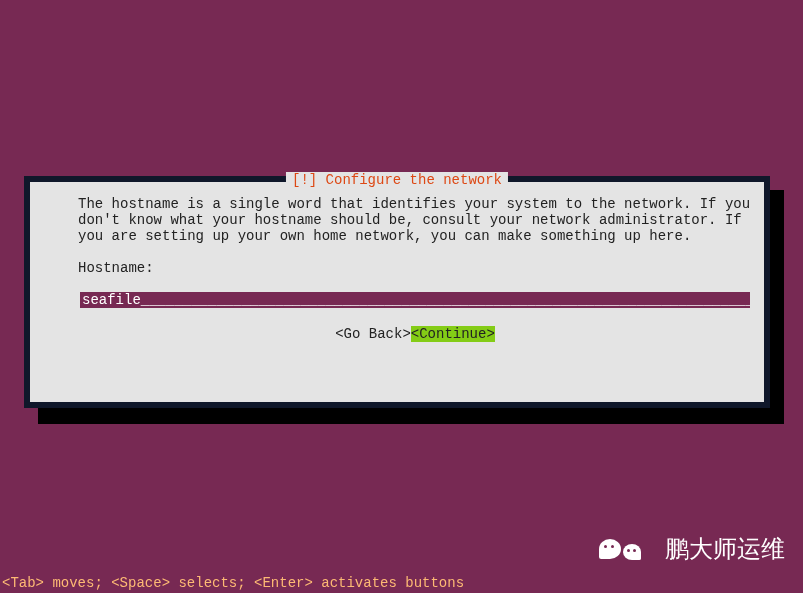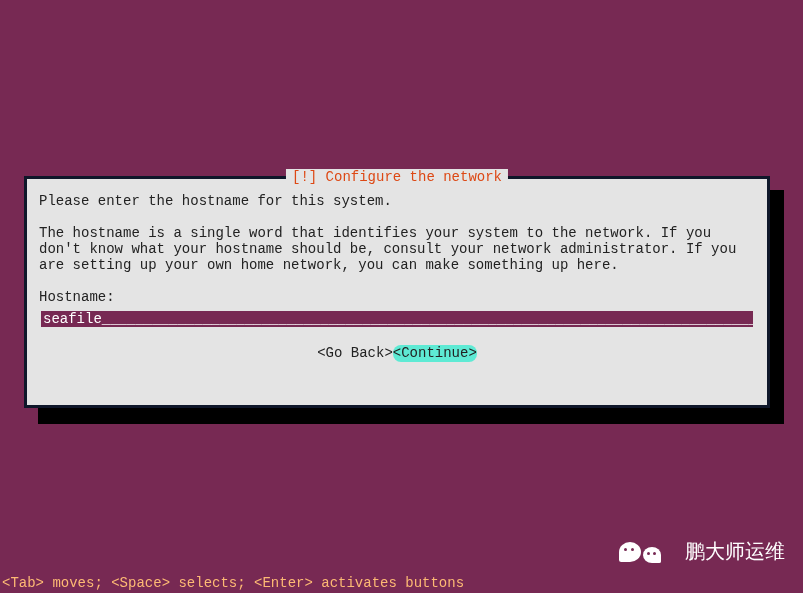--- a/index.html
+++ b/index.html
@@ -24,21 +24,22 @@
     height: 234px;
     background: #000000;
   }
   .dialog {
     position: absolute;
     left: 24px;
     top: 176px;
     width: 746px;
     height: 232px;
     background: #e4e4e4;
-    border: 3px solid #0f172a;
+    border: 6px solid #0f172a;
+    padding-left: 36px;
   }
   .dialog-title-wrap {
     position: absolute;
     top: -10px;
     left: 50%;
     transform: translateX(-50%);
     background: #e4e4e4;
     padding: 0 6px;
   }
   .dialog-title {
@@ -47,21 +48,21 @@
   }
   .dialog-content {
     padding: 14px 12px 10px 12px;
     color: #222222;
     line-height: 1.15;
   }
   .para {
     margin-bottom: 16px;
   }
   .label {
-    margin-bottom: 6px;
+    margin-bottom: 16px;
   }
   .input-line {
     background: #772953;
     color: #ffffff;
     padding: 0 2px;
     margin: 0 2px 18px 2px;
     height: 16px;
     display: flex;
     align-items: flex-start;
     white-space: nowrap;
@@ -80,40 +81,39 @@
   }
   .button-row {
     display: flex;
     justify-content: center;
     padding: 0 38px 0 38px;
   }
   .go-back {
     color: #222222;
   }
   .continue {
-    background: #5eead4;
+    background: #84cc16;
     color: #222222;
-    border-radius: 8px;
   }
   .bottom-hint {
     position: absolute;
     bottom: 2px;
     left: 2px;
     color: #fdba74;
   }
   .watermark {
     position: absolute;
     right: 18px;
     bottom: 28px;
     display: flex;
     align-items: center;
     gap: 24px;
     color: #ffffff;
     font-family: sans-serif;
-    font-size: 20px;
+    font-size: 24px;
   }
   .wechat-icon {
     display: flex;
     gap: 2px;
     align-items: center;
   }
   .bubble {
     background: #ffffff;
     border-radius: 50%;
     position: relative;
@@ -146,21 +146,20 @@
 </head>
 <body>
 
 <div class="dialog-shadow"></div>
 
 <div class="dialog">
   <div class="dialog-title-wrap">
     <span class="dialog-title">[!] Configure the network</span>
   </div>
   <div class="dialog-content">
-    <div class="para">Please enter the hostname for this system.</div>
     <div class="para">The hostname is a single word that identifies your system to the network. If you don't know what your hostname should be, consult your network administrator. If you are setting up your own home network, you can make something up here.</div>
     <div class="label">Hostname:</div>
     <div class="input-line">
       <span>seafile</span>
         <span class="input-cursor"></span>
         <span class="fill-underscore">________________________________________________________________________________________</span>
     </div>
     <div class="button-row">
       <span class="go-back">&lt;Go Back&gt;</span>
       <span class="continue">&lt;Continue&gt;</span>

